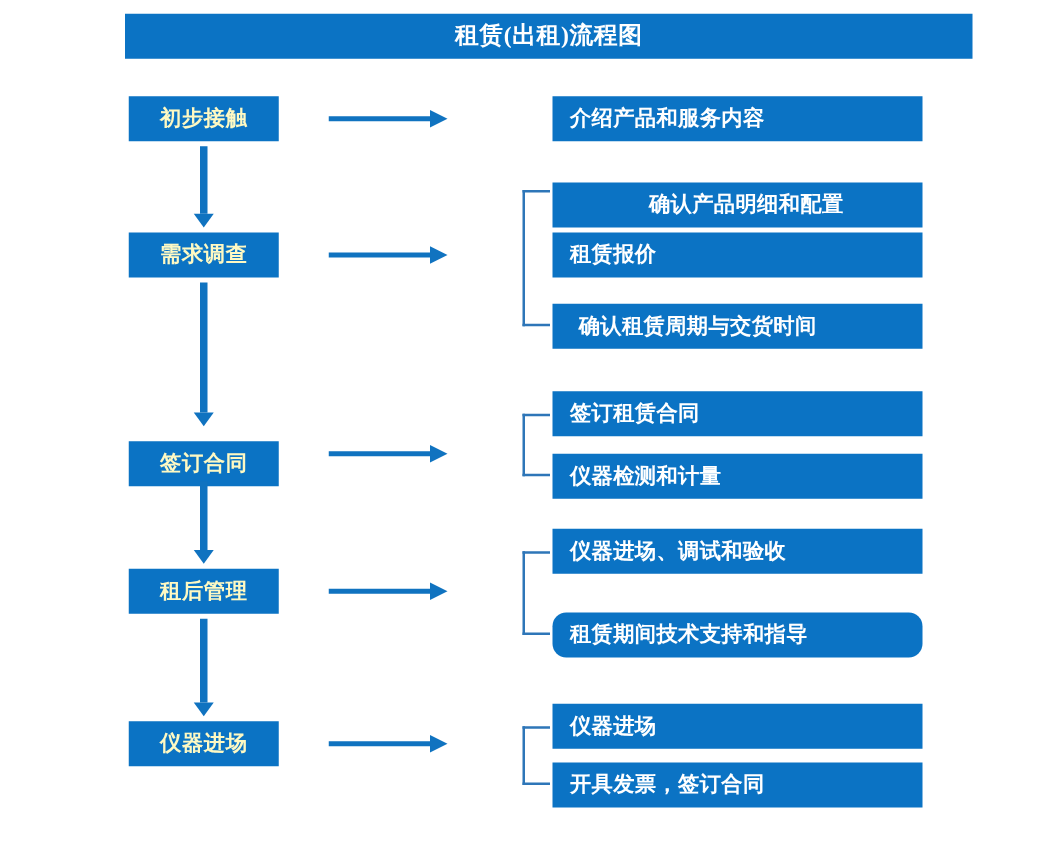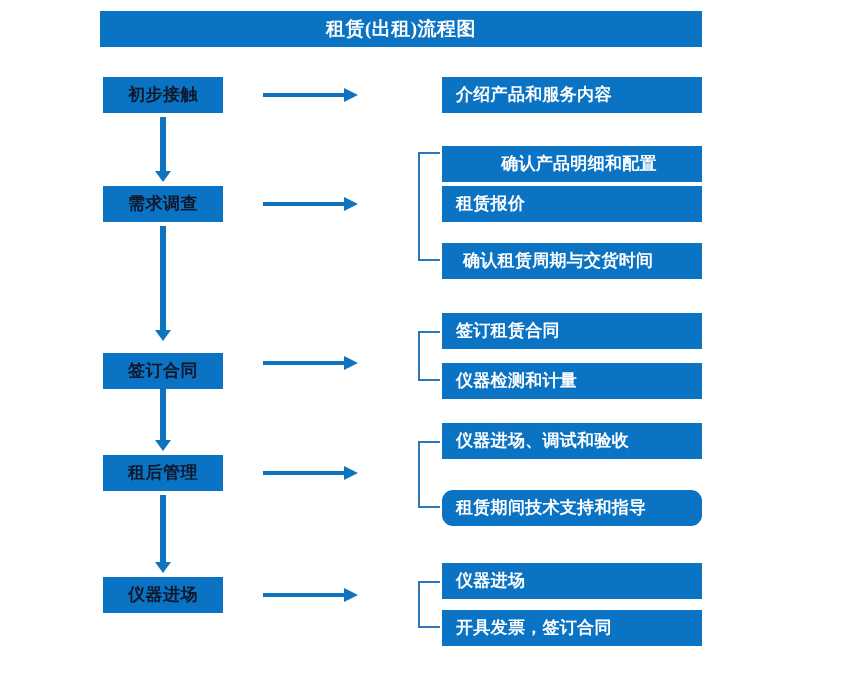--- a/index.html
+++ b/index.html
@@ -17,52 +17,52 @@
     height: 688px;
     background: #ffffff;
     overflow: hidden;
   }
 
   
   .title-bar {
     position: absolute;
     left: 100px;
     top: 11px;
-    width: 602px;
+    width: 678px;
     height: 36px;
     background: #0B73C4;
     color: #ffffff;
     font-size: 19px;
     font-weight: bold;
     line-height: 36px;
     text-align: center;
     letter-spacing: 0.5px;
     white-space: nowrap;
   }
 
   
   .stage-box {
     position: absolute;
     width: 120px;
     height: 36px;
     background: #0B73C4;
-    color: #0f172a;
+    color: #fef9c3;
     font-size: 17px;
     font-weight: bold;
     line-height: 36px;
     text-align: center;
     white-space: nowrap;
     letter-spacing: 0.5px;
   }
 
   
   .detail-box {
     position: absolute;
     left: 442px;
-    width: 260px;
+    width: 296px;
     height: 36px;
     background: #0B73C4;
     color: #ffffff;
     font-size: 17px;
     font-weight: bold;
     line-height: 36px;
     text-align: left;
     padding-left: 14px;
     box-sizing: border-box;
     white-space: nowrap;

